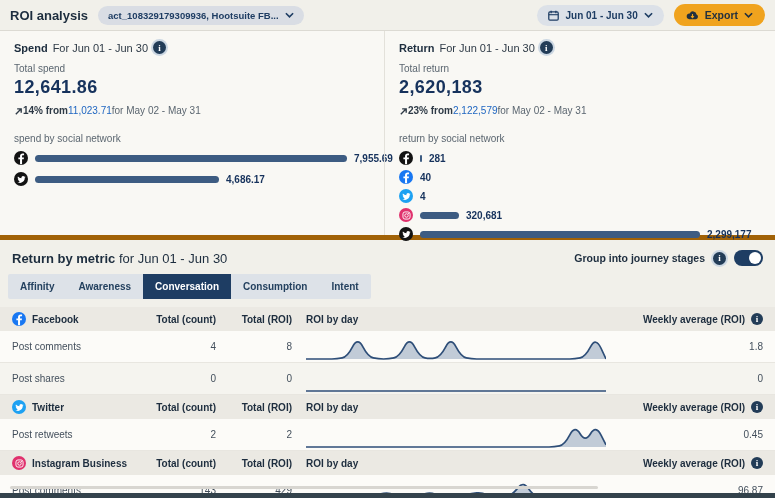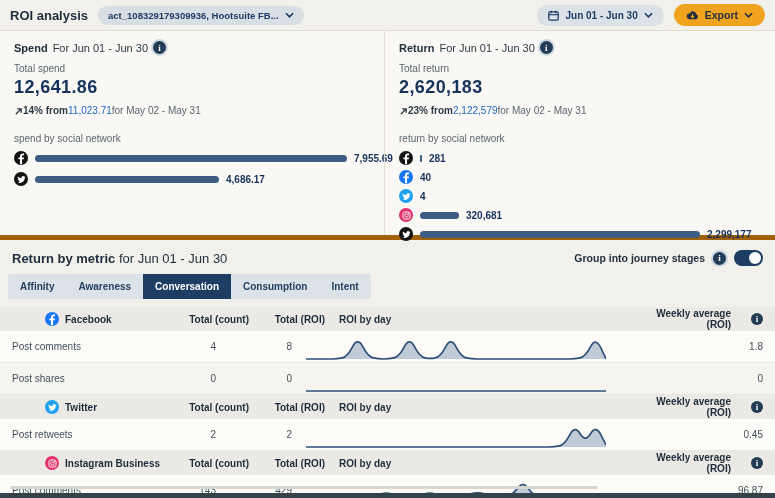--- a/index.html
+++ b/index.html
@@ -40,29 +40,29 @@
   .metrics-head{display:flex;align-items:center;padding:10px 12px 4px 12px;}
   .metrics-title{font-size:13px;}
   .metrics-title b{font-weight:bold;}
   .group-wrap{display:flex;align-items:center;gap:8px;}
   .group-label{font-size:10.5px;font-weight:bold;color:#1d2d3e;}
   .tabs{display:inline-flex;background:#dde2e8;border-radius:2px;margin:4px 0 8px 8px;}
   .tab{padding:7px 12px;font-size:10px;font-weight:bold;color:#24415f;border:none;background:transparent;font-family:inherit;cursor:pointer;}
   .tab.active{background:#1e3d63;color:#fff;}
   
   .sec-head,.trow{display:flex;align-items:center;}
-  .sec-head{height:24px;background:#ebe9e3;font-size:10px;font-weight:bold;color:#1d2d3e;padding-left:33px;}
+  .sec-head{height:24px;background:#ebe9e3;font-size:10px;font-weight:bold;color:#1d2d3e;}
   .trow{height:31px;font-size:10px;color:#434f5c;border-bottom:1px solid #e8e6e0;}
   .trow.alt{background:#f5f4ef;}
   .trow.plain{background:#fcfbf8;}
   .col-name{width:128px;padding-left:12px;display:flex;align-items:center;gap:6px;box-sizing:border-box;}
   .col-count{width:88px;text-align:right;}
   .col-roi{width:76px;text-align:right;}
   .col-day{width:330px;padding-left:14px;box-sizing:border-box;display:flex;align-items:center;}
-  .col-week{flex:1;text-align:right;padding-right:12px;display:flex;justify-content:flex-end;align-items:center;gap:20px;}
+  .col-week{flex:1;text-align:right;padding-right:12px;display:flex;justify-content:flex-end;align-items:center;gap:6px;}
   .sec-head .info{box-shadow:none;width:12px;height:12px;}
   
   .hscrollbar{position:absolute;left:10px;bottom:9px;width:588px;height:3px;background:#d8d6d1;border-radius:2px;cursor:pointer;}
   .bottom-edge{position:absolute;left:0;bottom:0;width:775px;height:5px;background:#33424b;}
 </style>
 </head>
 <body>
 
 <div class="app">
 

